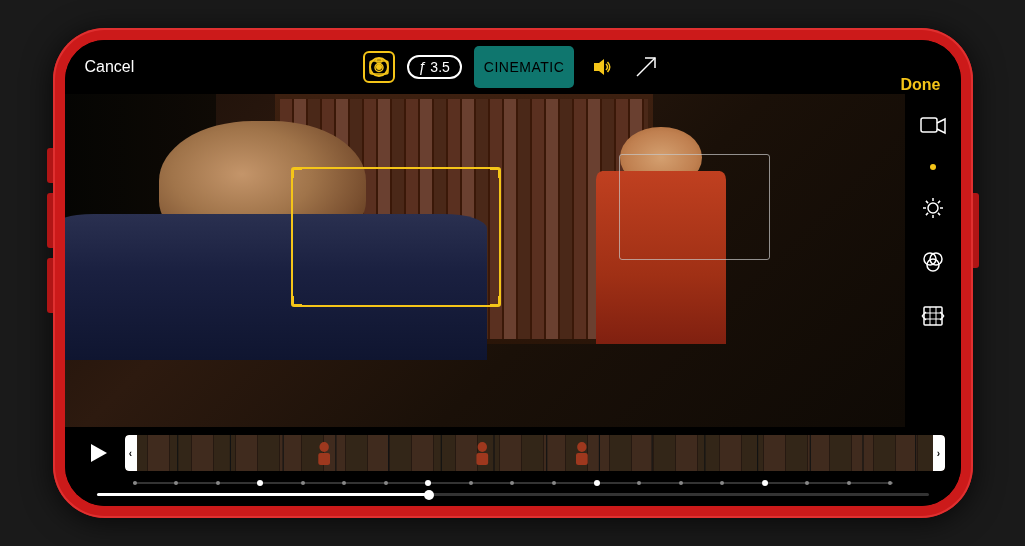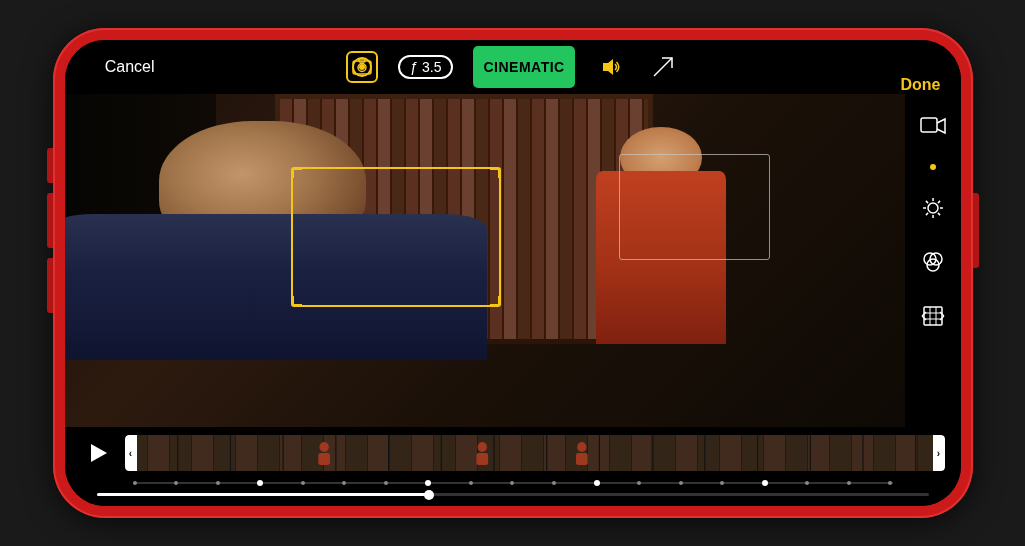--- a/index.html
+++ b/index.html
@@ -17,21 +17,20 @@
     .phone-outer {
       width: 920px;
       height: 490px;
       background: #cc1a1a;
       border-radius: 52px;
       padding: 12px;
       position: relative;
       box-shadow:
         inset 0 0 0 2px #e03030,
         0 4px 30px rgba(0,0,0,0.7);
-      text-align: right;
     }
 
     
     .phone-outer::before {
       content: '';
       position: absolute;
       left: -6px;
       top: 120px;
       width: 6px;
       height: 35px;
@@ -92,21 +91,21 @@
       color: #fff;
       font-size: 16px;
       font-weight: 400;
       cursor: pointer;
       min-width: 70px;
     }
 
     .top-bar-center {
       display: flex;
       align-items: center;
-      gap: 20px;
+      gap: 12px;
       flex: 1;
       justify-content: center;
     }
 
     .camera-icon {
       width: 32px;
       height: 32px;
       border: 2px solid #f5c518;
       border-radius: 6px;
       display: flex;
@@ -134,24 +133,24 @@
     .aperture-badge {
       border: 2px solid #fff;
       border-radius: 14px;
       padding: 2px 10px;
       color: #fff;
       font-size: 14px;
       font-weight: 500;
     }
 
     .cinematic-badge {
-      background: #22c55e;
+      background: #0f766e;
       color: #000;
       font-size: 14px;
-      font-weight: 700;
+      font-weight: 400;
       padding: 13px 10px;
       border-radius: 5px;
       letter-spacing: 0.5px;
     }
 
     .top-bar-right {
       min-width: 70px;
       display: flex;
       justify-content: flex-end;
       margin-top: 36px;

